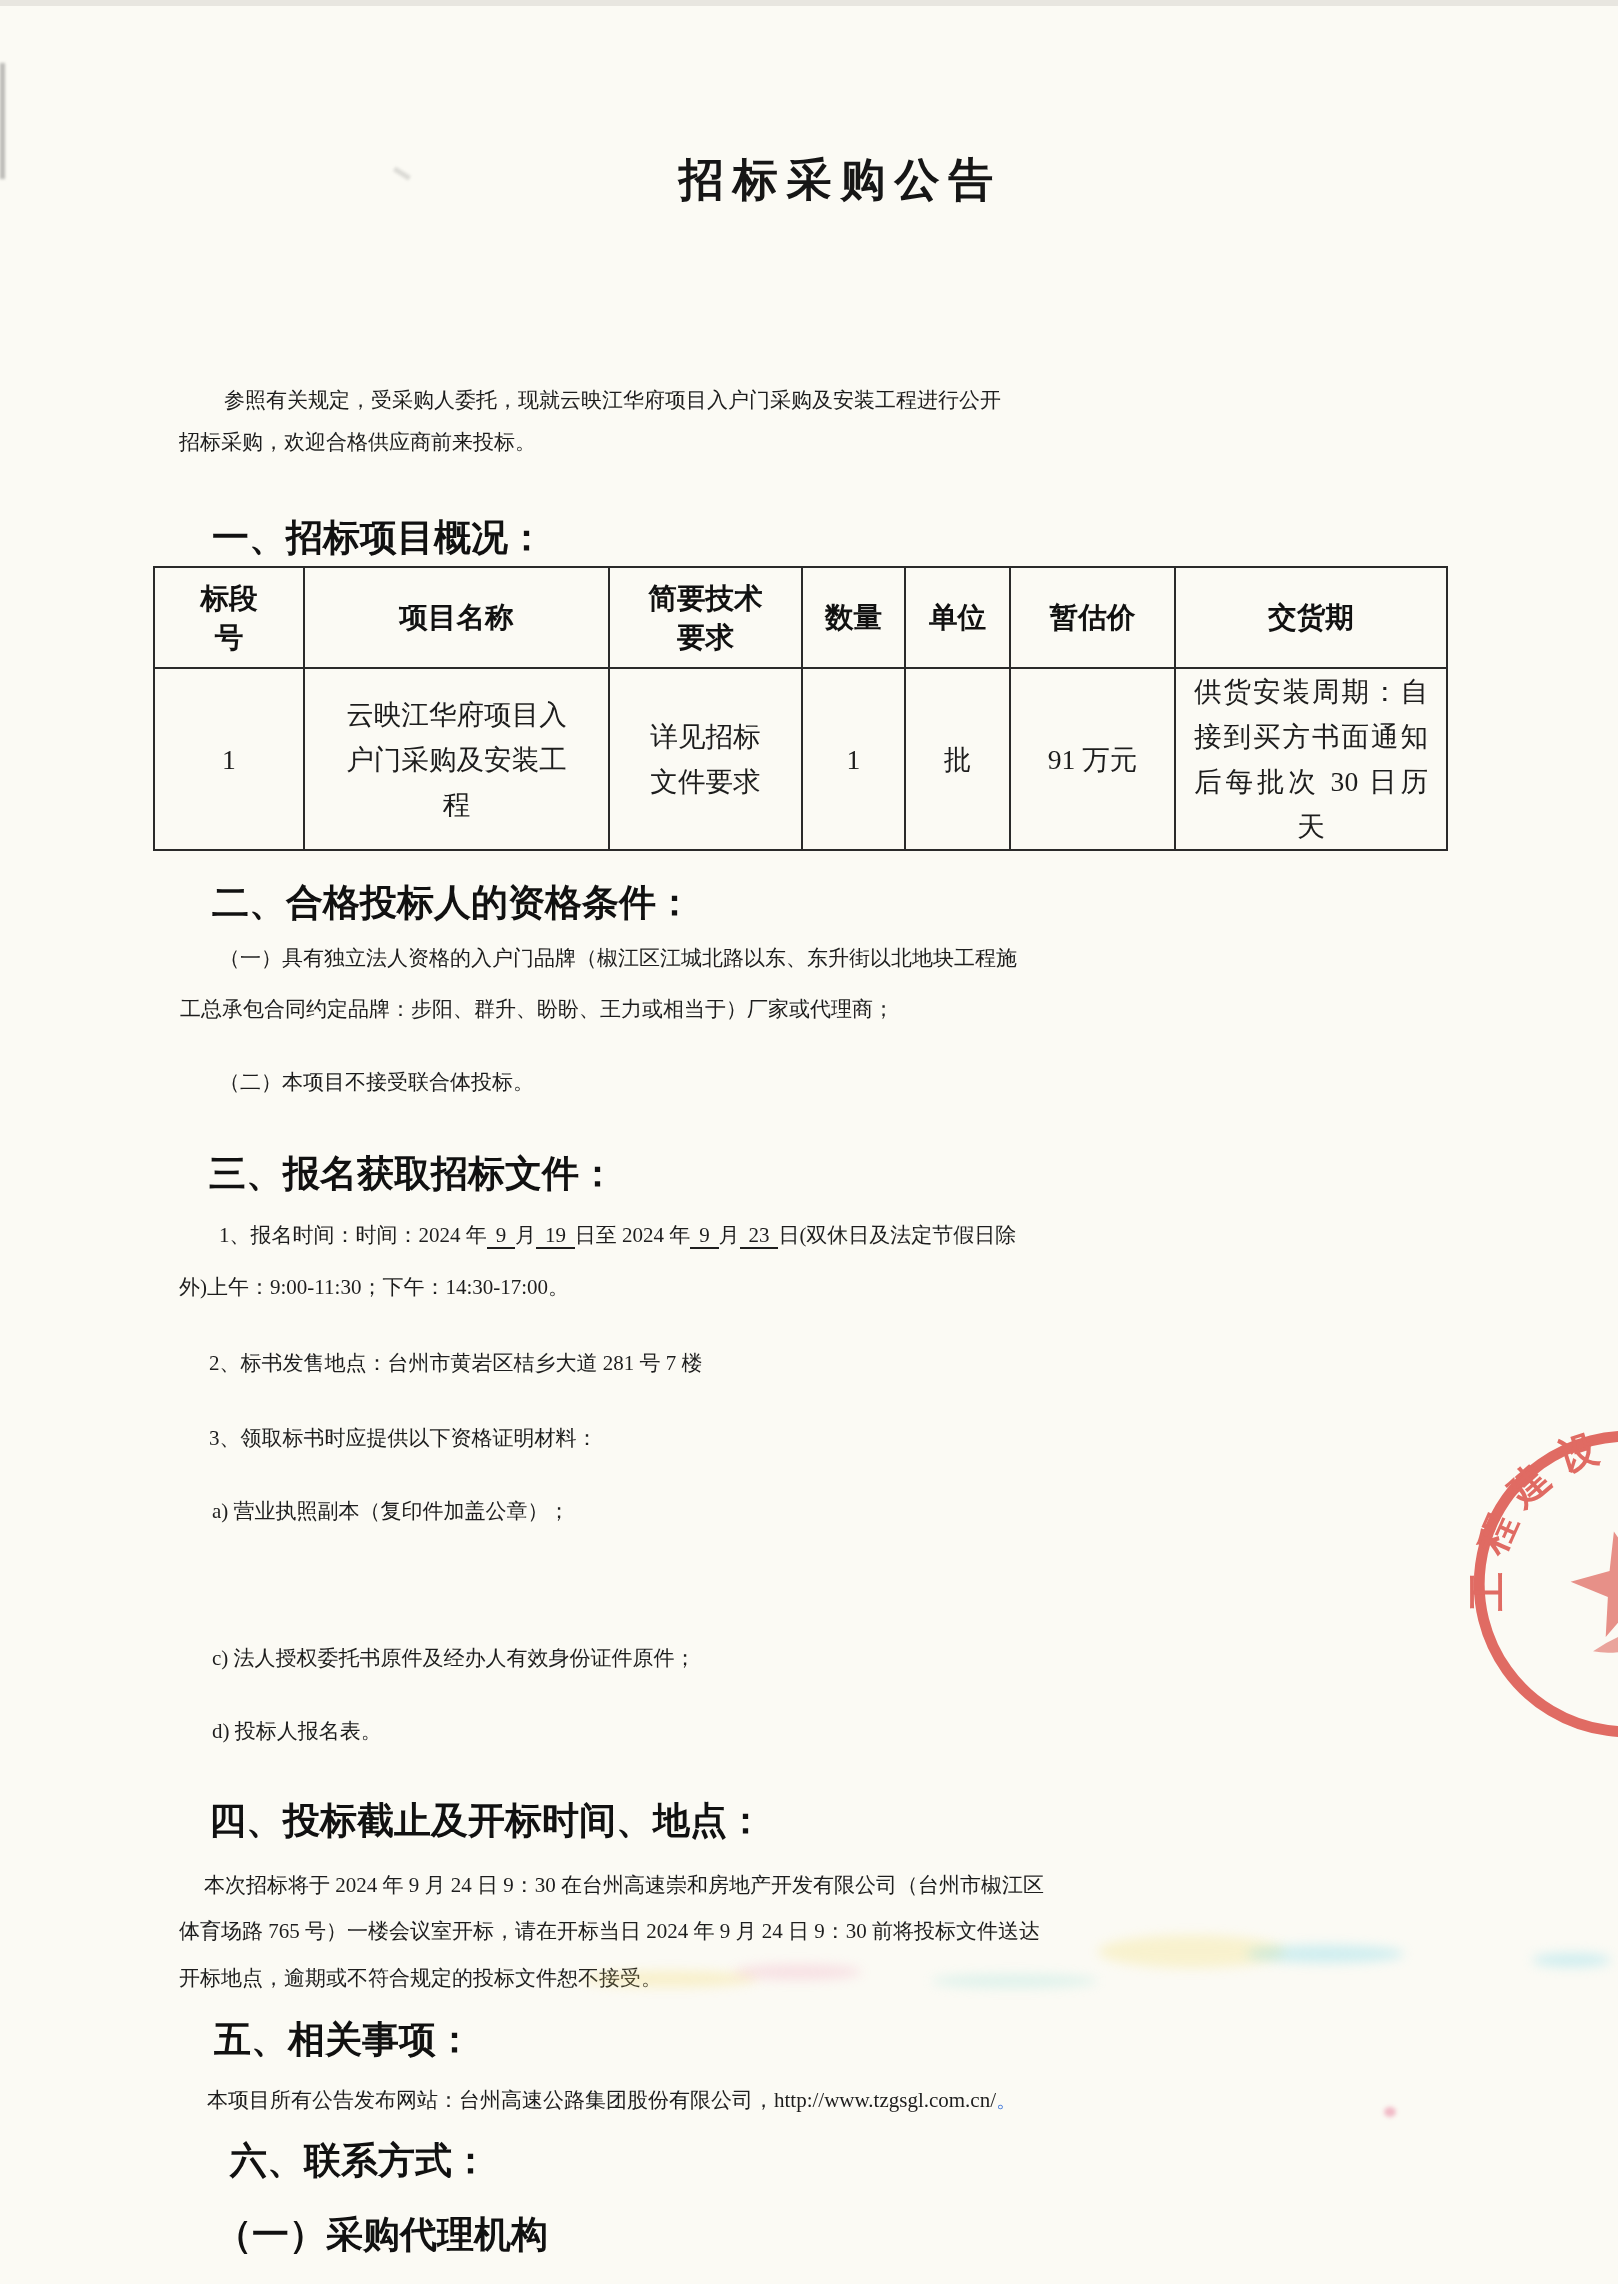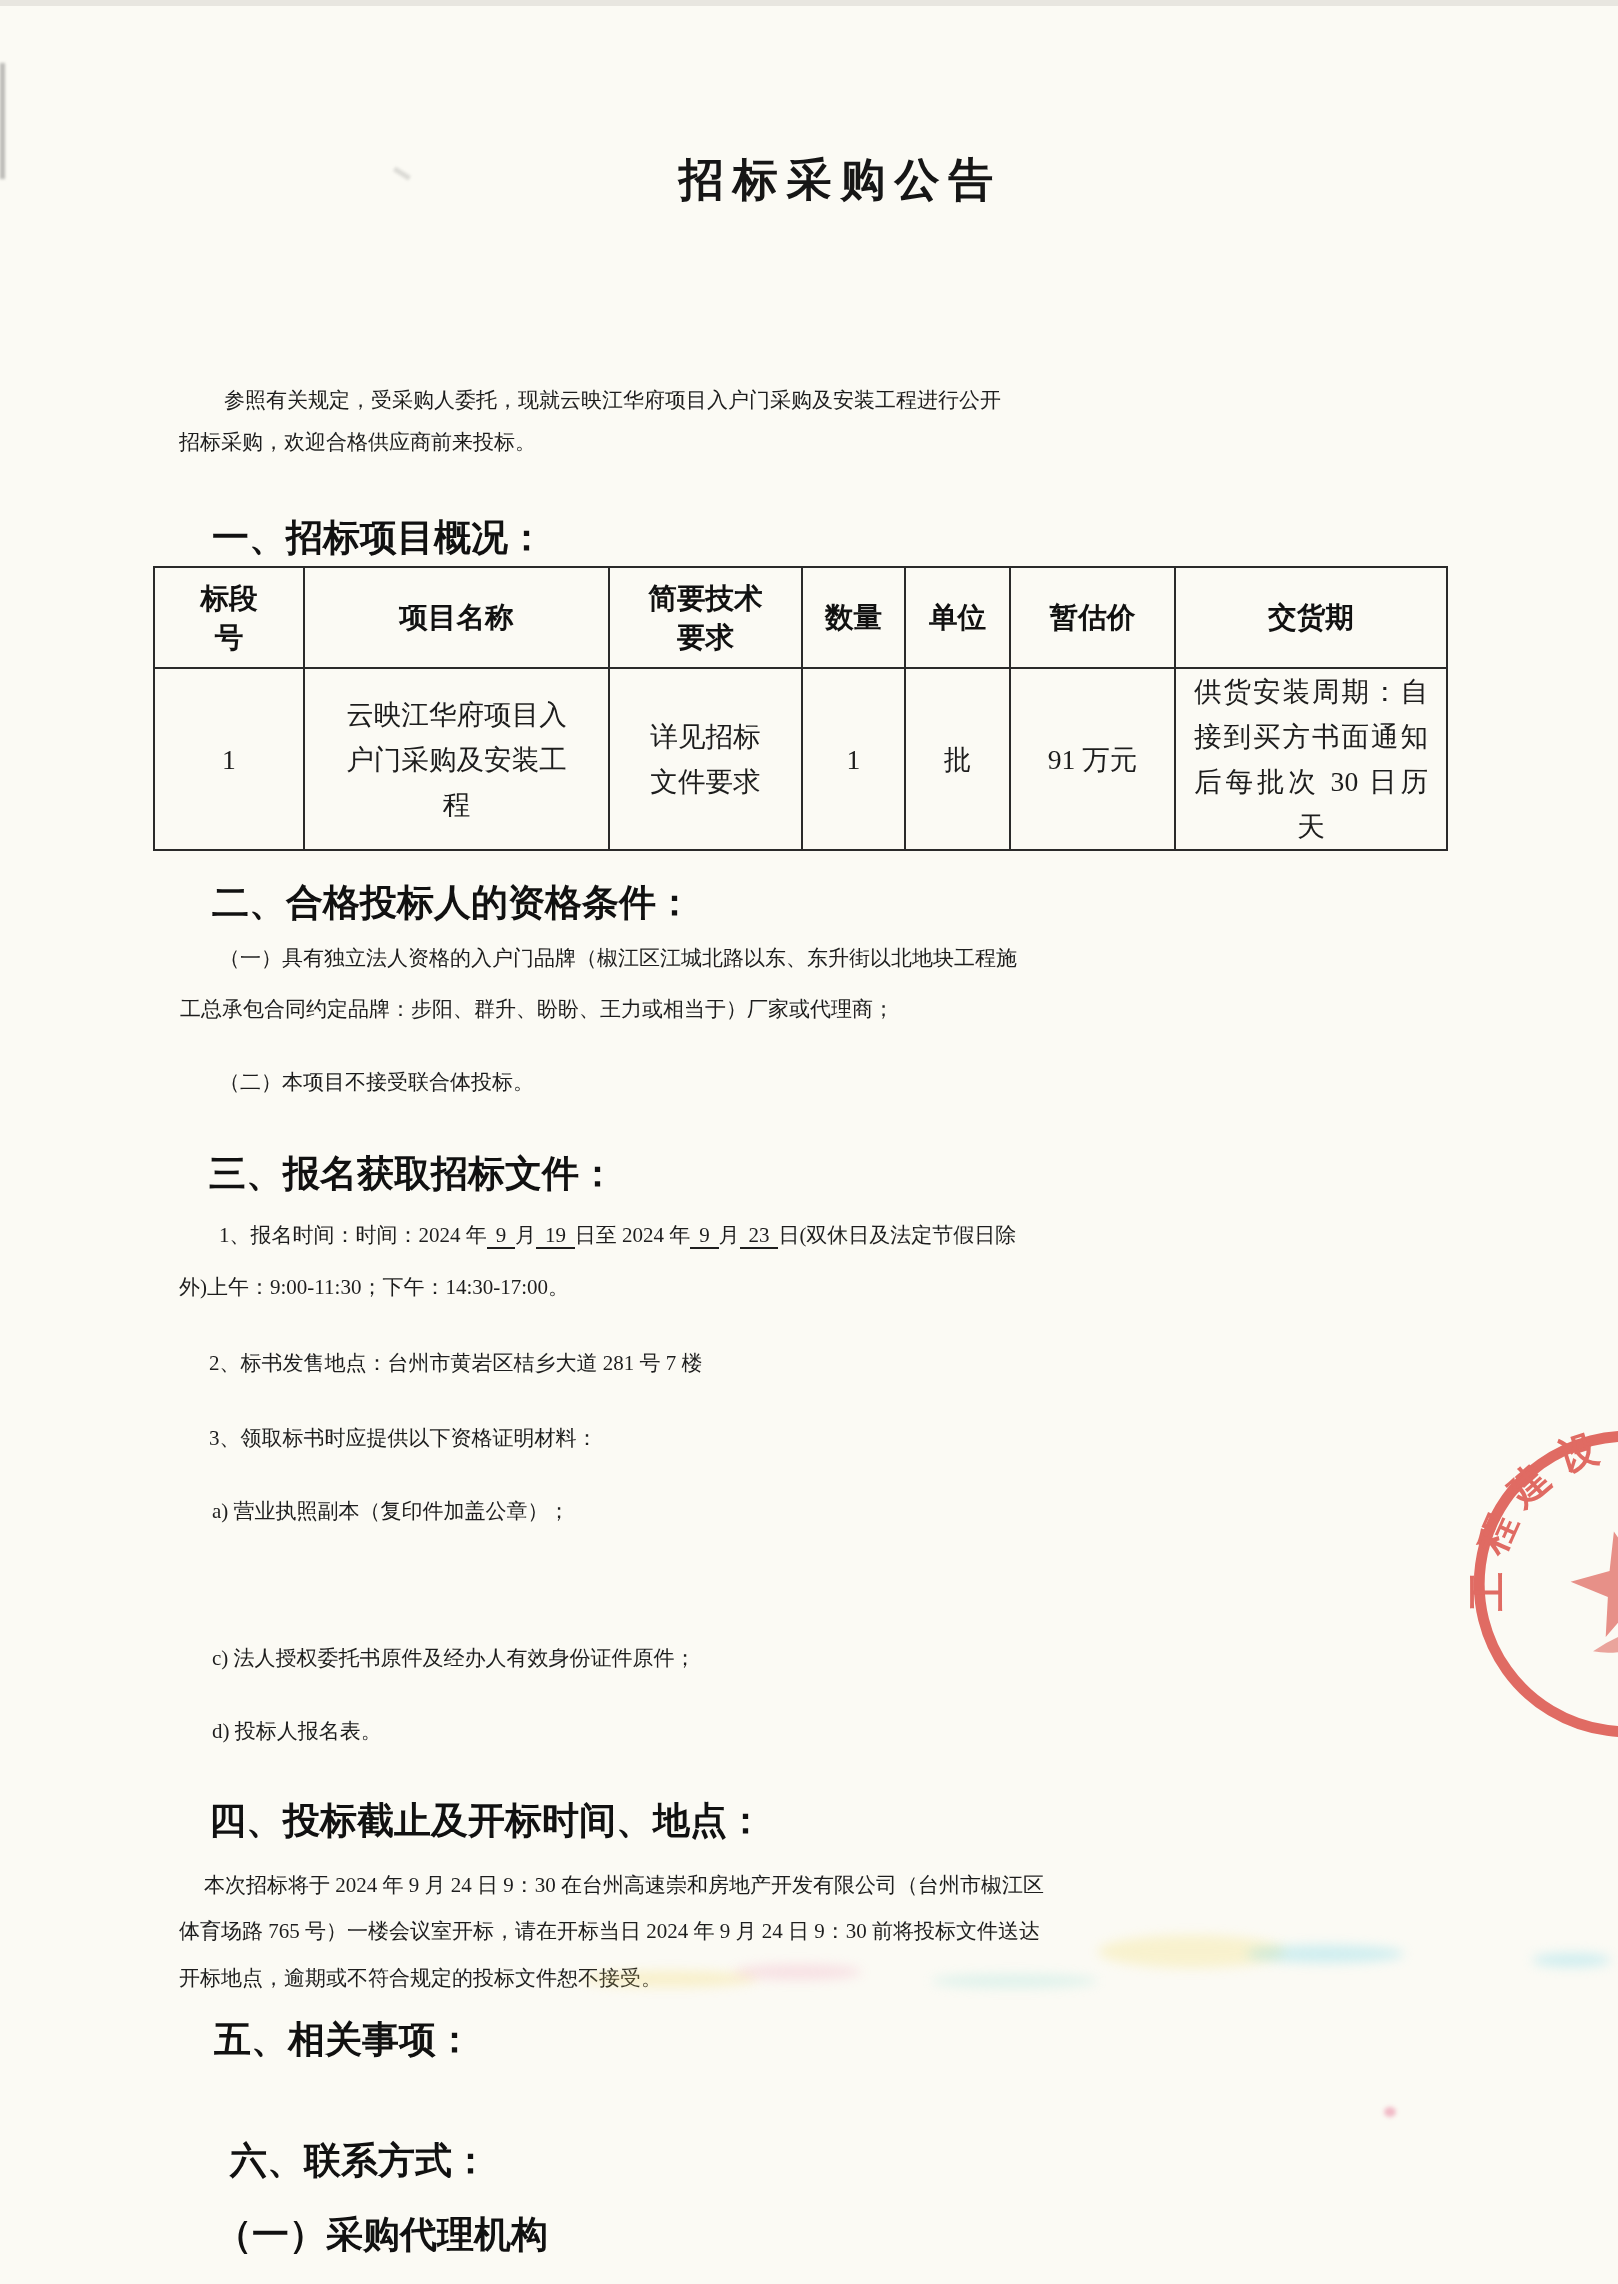--- a/index.html
+++ b/index.html
@@ -107,20 +107,21 @@
   <p class="ln" style="top:1466px;left:212px;">a) 营业执照副本（复印件加盖公章）；</p>
   <p class="ln" style="top:1613px;left:212px;">c) 法人授权委托书原件及经办人有效身份证件原件；</p>
   <p class="ln" style="top:1686px;left:212px;">d) 投标人报名表。</p>
 
   <p class="ln hd" style="top:1760px;left:209px;">四、投标截止及开标时间、地点：</p>
   <p class="ln" style="top:1840px;left:204px;">本次招标将于 2024 年 9 月 24 日 9：30 在台州高速崇和房地产开发有限公司（台州市椒江区</p>
   <p class="ln" style="top:1886px;left:179px;">体育场路 765 号）一楼会议室开标，请在开标当日 2024 年 9 月 24 日  9：30 前将投标文件送达</p>
   <p class="ln" style="top:1933px;left:179px;">开标地点，逾期或不符合规定的投标文件恕不接受。</p>
 
   <p class="ln hd" style="top:1979px;left:214px;">五、相关事项：</p>
+  <p class="ln" style="top:2055px;left:207px;"><span>本项目所有公告发布网站：台州高速公路集团股份有限公司，http://www.tzgsgl.com.cn/</span><span class="blue">。</span></p>
 
   <p class="ln hd" style="top:2100px;left:230px;">六、联系方式：</p>
   <p class="ln hd" style="top:2174px;left:215px;">（一）采购代理机构</p>
 
   <div class="smudge" style="left:1098px;top:1929px;width:187px;height:33px;background:#f2dd6e;opacity:.28;"></div>
   <div class="smudge" style="left:1246px;top:1939px;width:158px;height:17.7px;background:#7fd8e8;opacity:.35;"></div>
   <div class="smudge" style="left:1532px;top:1947px;width:79px;height:13.8px;background:#8fdce9;opacity:.4;"></div>
   <div class="smudge" style="left:581px;top:1965px;width:177px;height:15.8px;background:#f2d96b;opacity:.3;"></div>
   <div class="smudge" style="left:734px;top:1958px;width:128px;height:15.8px;background:#f0a8c0;opacity:.3;"></div>
   <div class="smudge" style="left:931px;top:1968px;width:167px;height:13.8px;background:#9fe0d8;opacity:.3;"></div>

